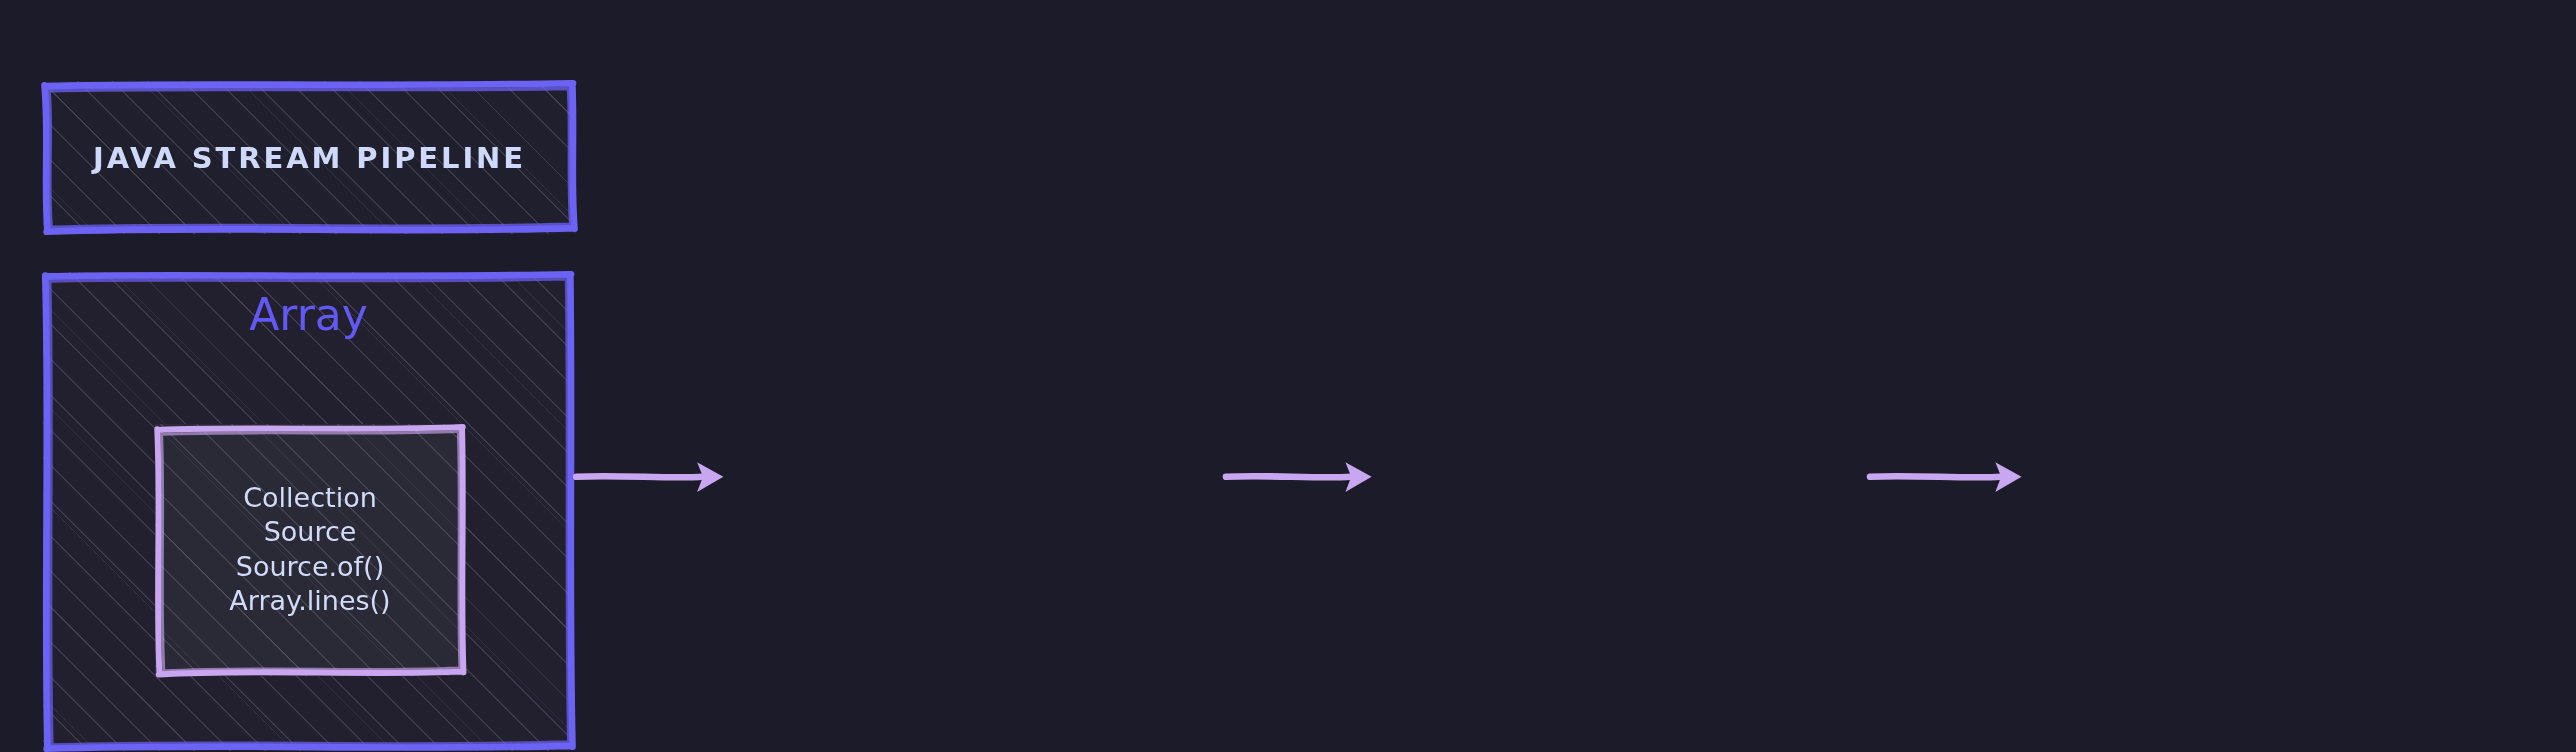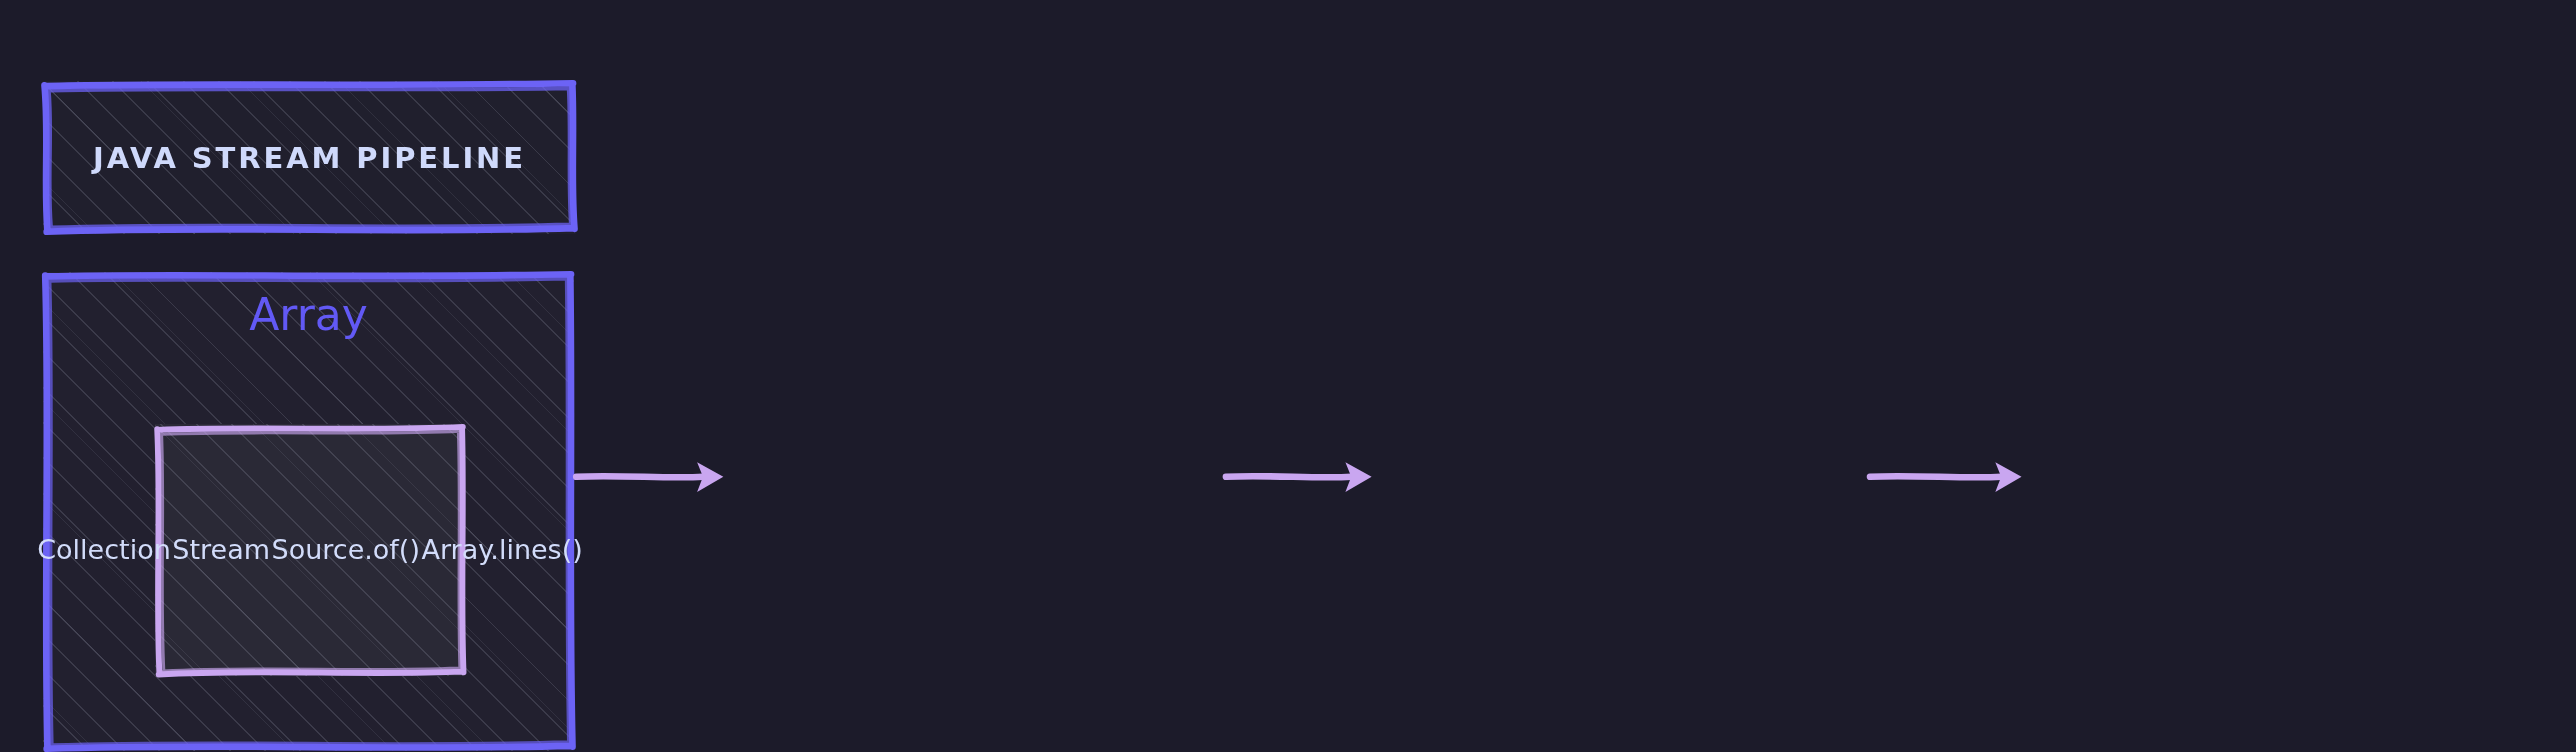--- a/index.html
+++ b/index.html
@@ -114,21 +114,21 @@
   #inner-source       { left: 112px; width: 310px; }
   #inner-intermediate { left: 95px; width: 280px; }
   #inner-terminal     { left: 101px; width: 274px; }
 
   .inner .fill { background-color: #2a2936; }
 
   .inner-list {
     position: absolute;
     inset: 0;
     display: flex;
-    flex-direction: row;
+    flex-direction: column;
     align-items: center;
     justify-content: center;
     gap: 1.5px;
     color: #d2dcfa;
     font-family: "DejaVu Sans", sans-serif;
     font-size: 27px;
     line-height: 1.22;
     white-space: nowrap;
   }
   .inner-list span { display: block; }
@@ -209,21 +209,21 @@
     <div class="stage-title">Array</div>
 
     <div class="hbox inner" id="inner-source">
       <div class="fill"></div>
       <svg class="stroke" viewBox="0 0 422 344" preserveAspectRatio="none">
         <path d="M4 8 C 130 3, 300 10, 419 4 M418 5 C 421 115, 416 235, 420 339 M419 338 C 280 344, 150 334, 5 342 M6 341 C 1 230, 8 118, 3 7" stroke="#c9a6f0" stroke-width="8"></path>
         <path d="M10 14 C 140 9, 310 16, 415 10 M413 12 C 416 118, 412 235, 415 334 M414 333 C 270 339, 160 330, 11 337 M12 336 C 7 226, 13 114, 9 13" stroke="#c9a6f0" stroke-width="4" opacity="0.65"></path>
       </svg>
       <div class="inner-list">
         <span>Collection</span>
-        <span>Stream</span>
+        <span>Source</span>
         <span>Source.of()</span>
         <span>Array.lines()</span>
       </div>
     </div>
   </div>
 
   <div class="arrow" id="arrow-1">
     <svg width="153" height="51" viewBox="0 0 208 70">
       <path d="M2 34 C 60 31, 130 37, 176 34" stroke="#c9a6f0" stroke-width="9" fill="none" stroke-linecap="round"></path>
       <path d="M168 14 L 204 34 L 168 55 L 176 34 Z" fill="#c9a6f0"></path>

